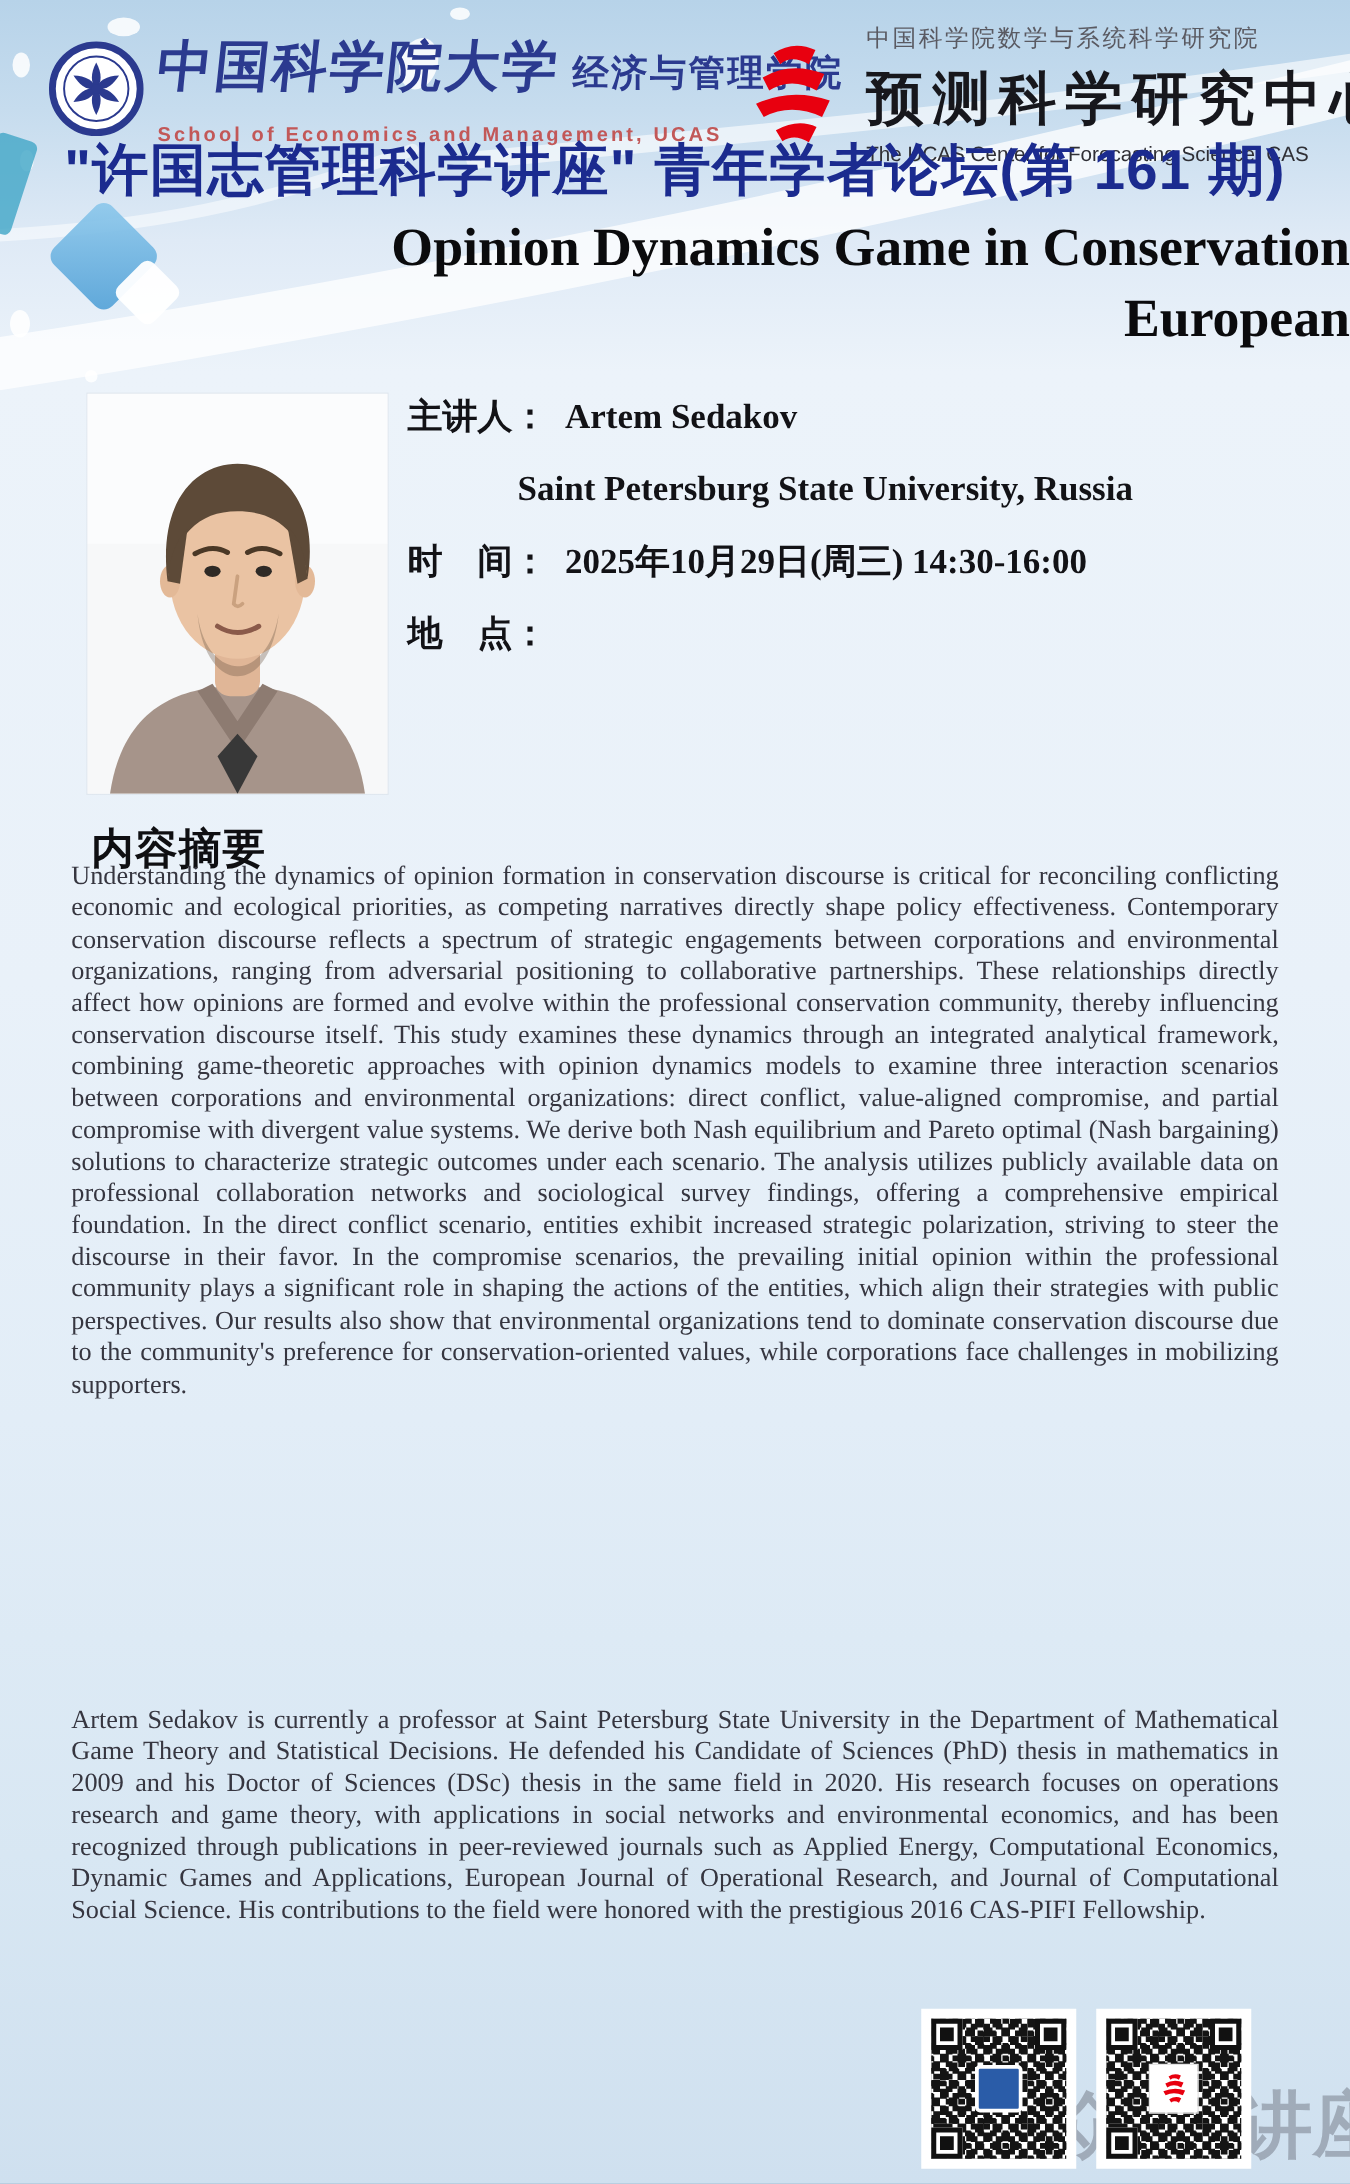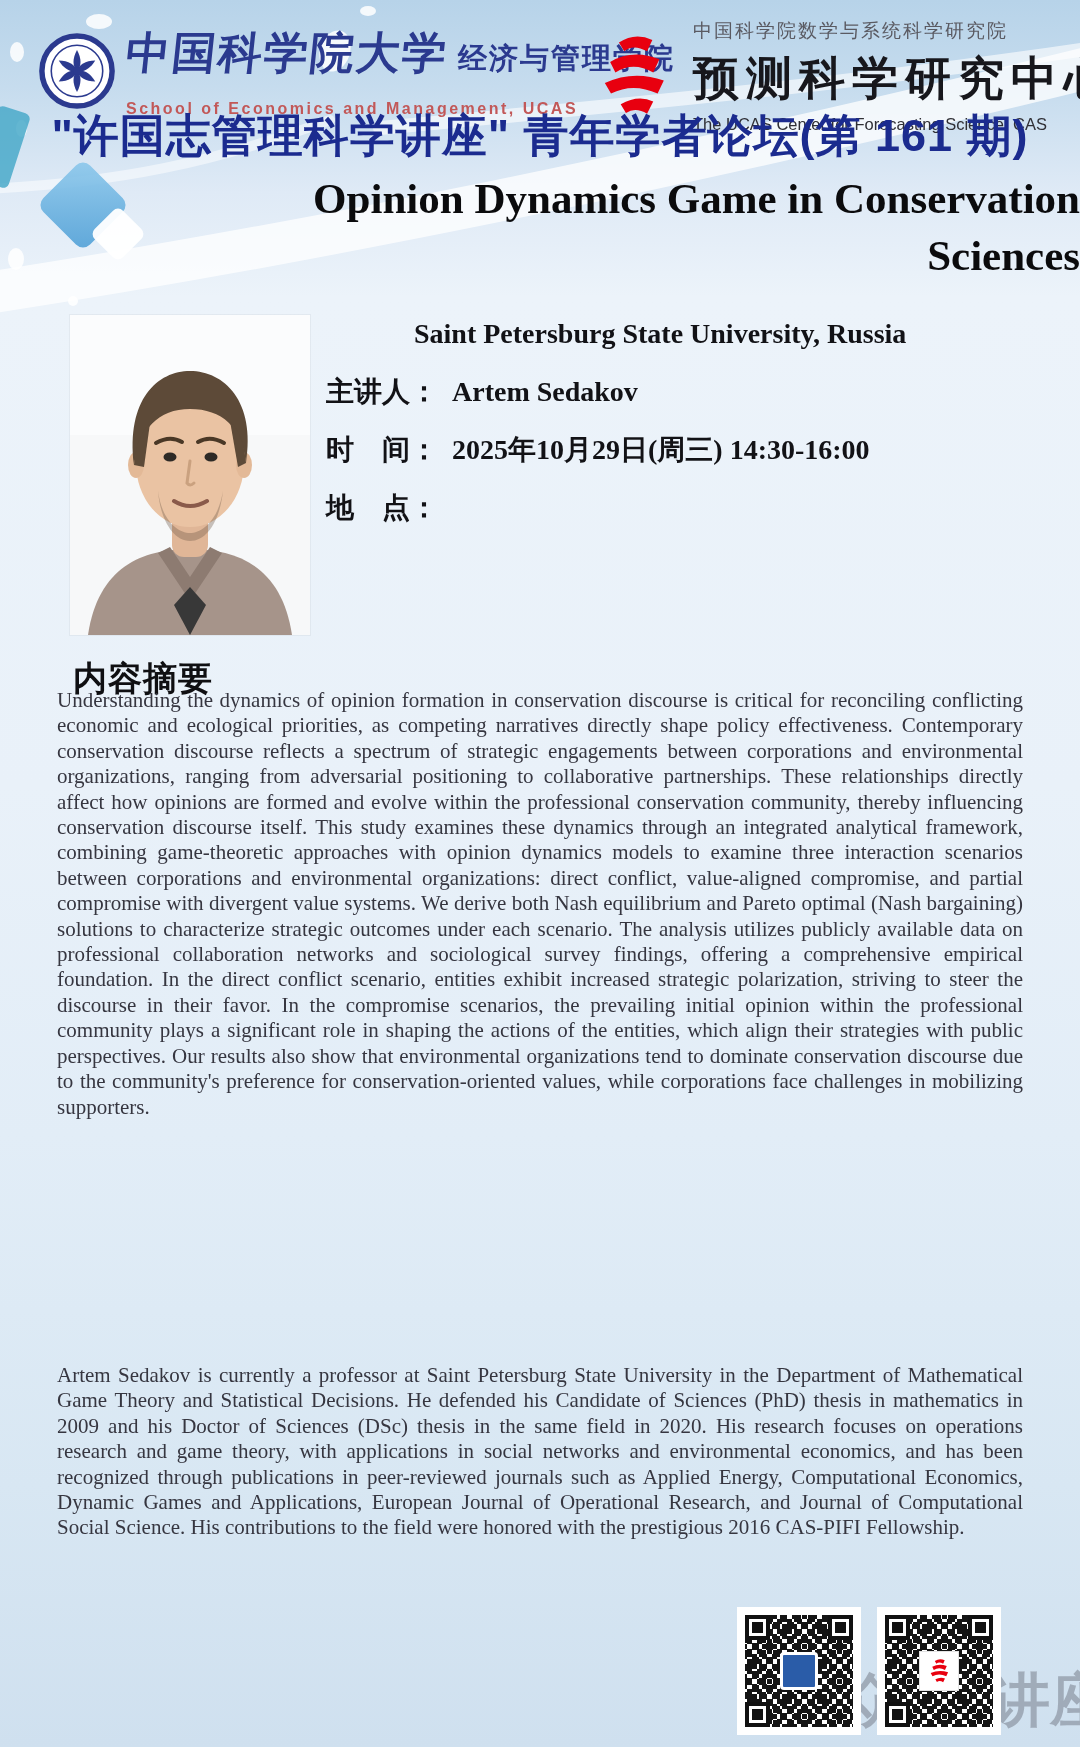--- a/index.html
+++ b/index.html
@@ -148,21 +148,21 @@
       </svg>
     <div class="hdr-right-text">
       <div class="inst-cn">中国科学院数学与系统科学研究院</div>
       <div class="center-cn">预测科学研究中心</div>
       <div class="center-en">The UCAS Center for Forecasting Science, CAS</div>
     </div>
   </div>
 
   <div class="banner">"许国志管理科学讲座" 青年学者论坛(第 161 期)</div>
 
-  <h1 class="talk-title"><span>Opinion Dynamics Game in Conservation</span><br><span>Sciences</span></h1>
+  <h1 class="talk-title"><span>Opinion Dynamics Game in Conservation</span><br><span>European</span></h1>
 
   <div class="photo">
     <svg viewBox="0 0 240 320">
       <rect x="0" y="0" width="240" height="320" fill="#f7f8f9"></rect>
       <rect x="0" y="0" width="240" height="120" fill="#fbfcfd"></rect>
       <path d="M18 320 C28 252 72 234 120 234 C168 234 212 252 222 320 Z" fill="#a6948a"></path>
       <path d="M88 238 L120 286 L152 238 L140 232 L120 262 L100 232 Z" fill="#8d7b71"></path>
       <path d="M104 290 L120 320 L136 290 L120 272 Z" fill="#383838"></path>
       <rect x="102" y="196" width="36" height="46" rx="12" fill="#e0b697"></rect>
       <ellipse cx="120" cy="148" rx="54" ry="64" fill="#eac3a3"></ellipse>
@@ -175,26 +175,26 @@
       <path d="M128 127 Q140 120 154 128" stroke="#4a3826" stroke-width="4" fill="none" stroke-linecap="round"></path>
       <ellipse cx="100" cy="142" rx="6.5" ry="4.5" fill="#2e2a26"></ellipse>
       <ellipse cx="141" cy="142" rx="6.5" ry="4.5" fill="#2e2a26"></ellipse>
       <path d="M120 146 L117 168 Q120 172 124 168" stroke="#caa17f" stroke-width="3" fill="none" stroke-linecap="round"></path>
       <path d="M104 186 Q120 196 137 186" stroke="#8a5a4a" stroke-width="4" fill="none" stroke-linecap="round"></path>
       <path d="M88 176 C92 206 108 218 120 218 C132 218 148 206 153 176 C150 204 138 226 120 226 C102 226 90 202 88 176 Z" fill="#6b5644" opacity="0.35"></path>
     </svg>
   </div>
 
   <div class="info">
-    <div class="info-row indent">
-      <span>Saint Petersburg State University, Russia</span>
-    </div>
     <div class="info-row">
       <span class="info-label">主讲人：</span>
       <span class="info-value">Artem Sedakov</span>
+    </div>
+    <div class="info-row indent">
+      <span>Saint Petersburg State University, Russia</span>
     </div>
     <div class="info-row">
       <span class="info-label">时　间：</span>
       <span class="info-value">2025年10月29日(周三) 14:30-16:00</span>
     </div>
     <div class="info-row">
       <span class="info-label">地　点：</span>
     </div>
   </div>
 

